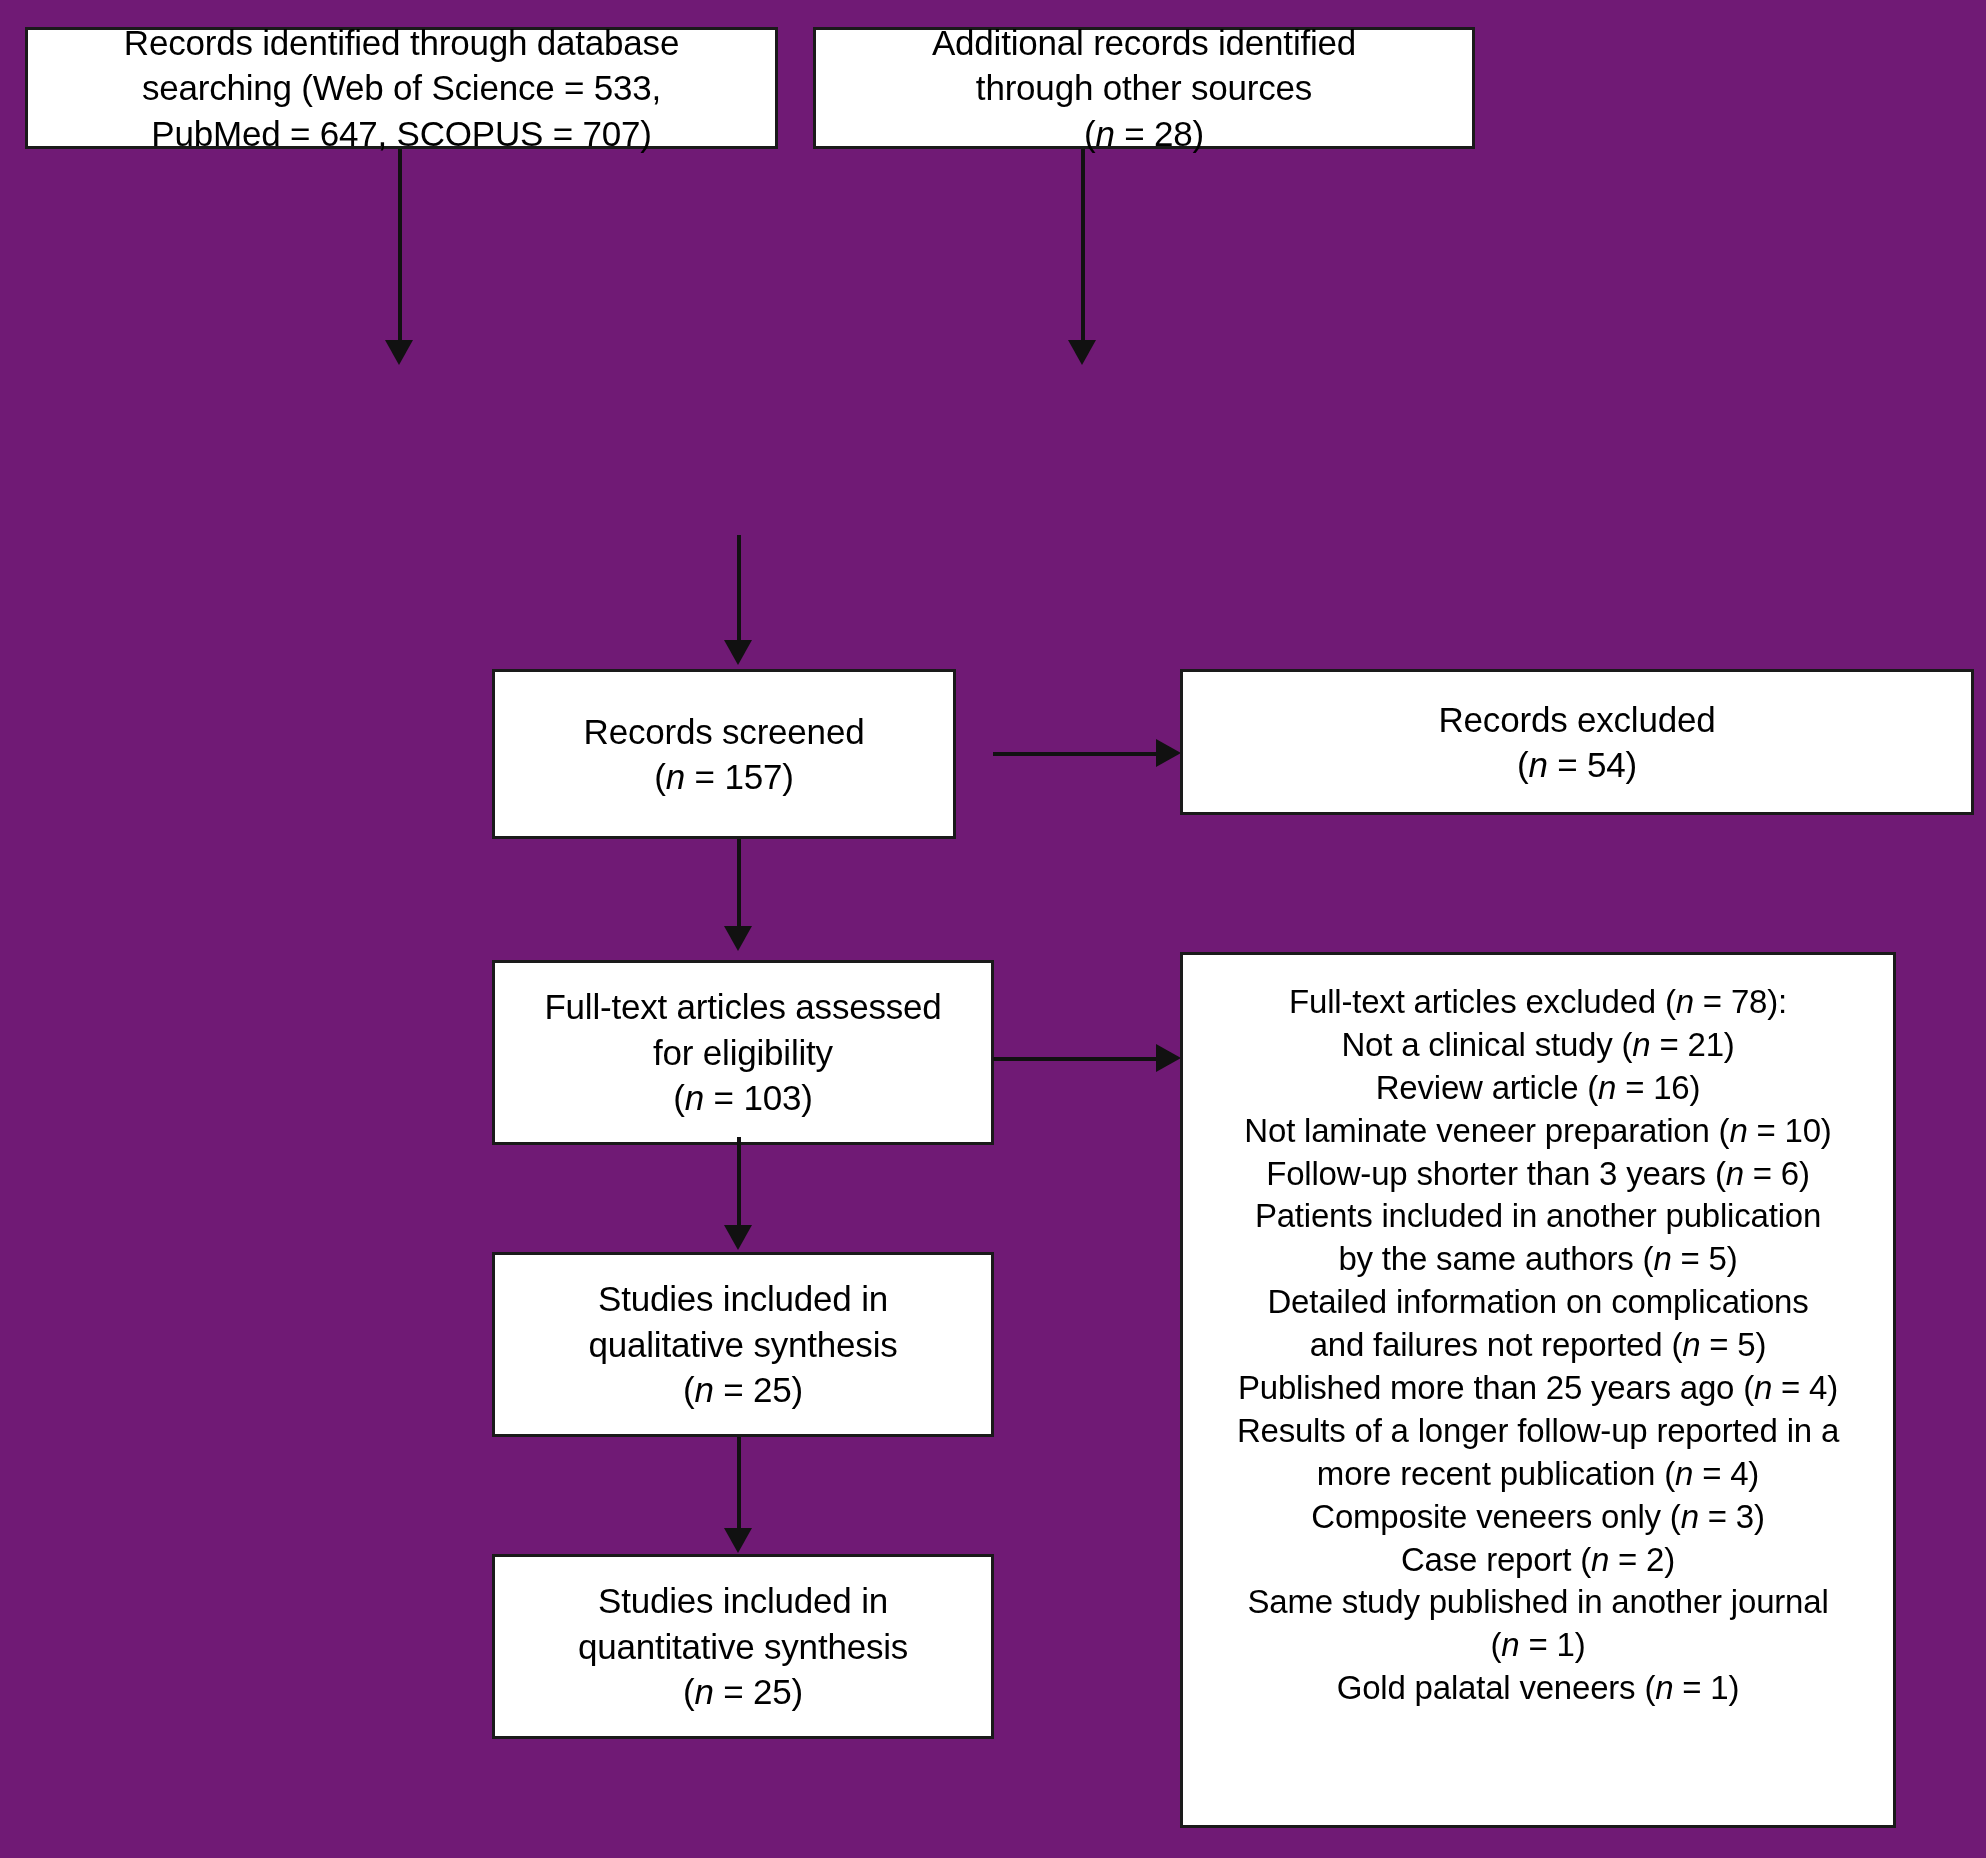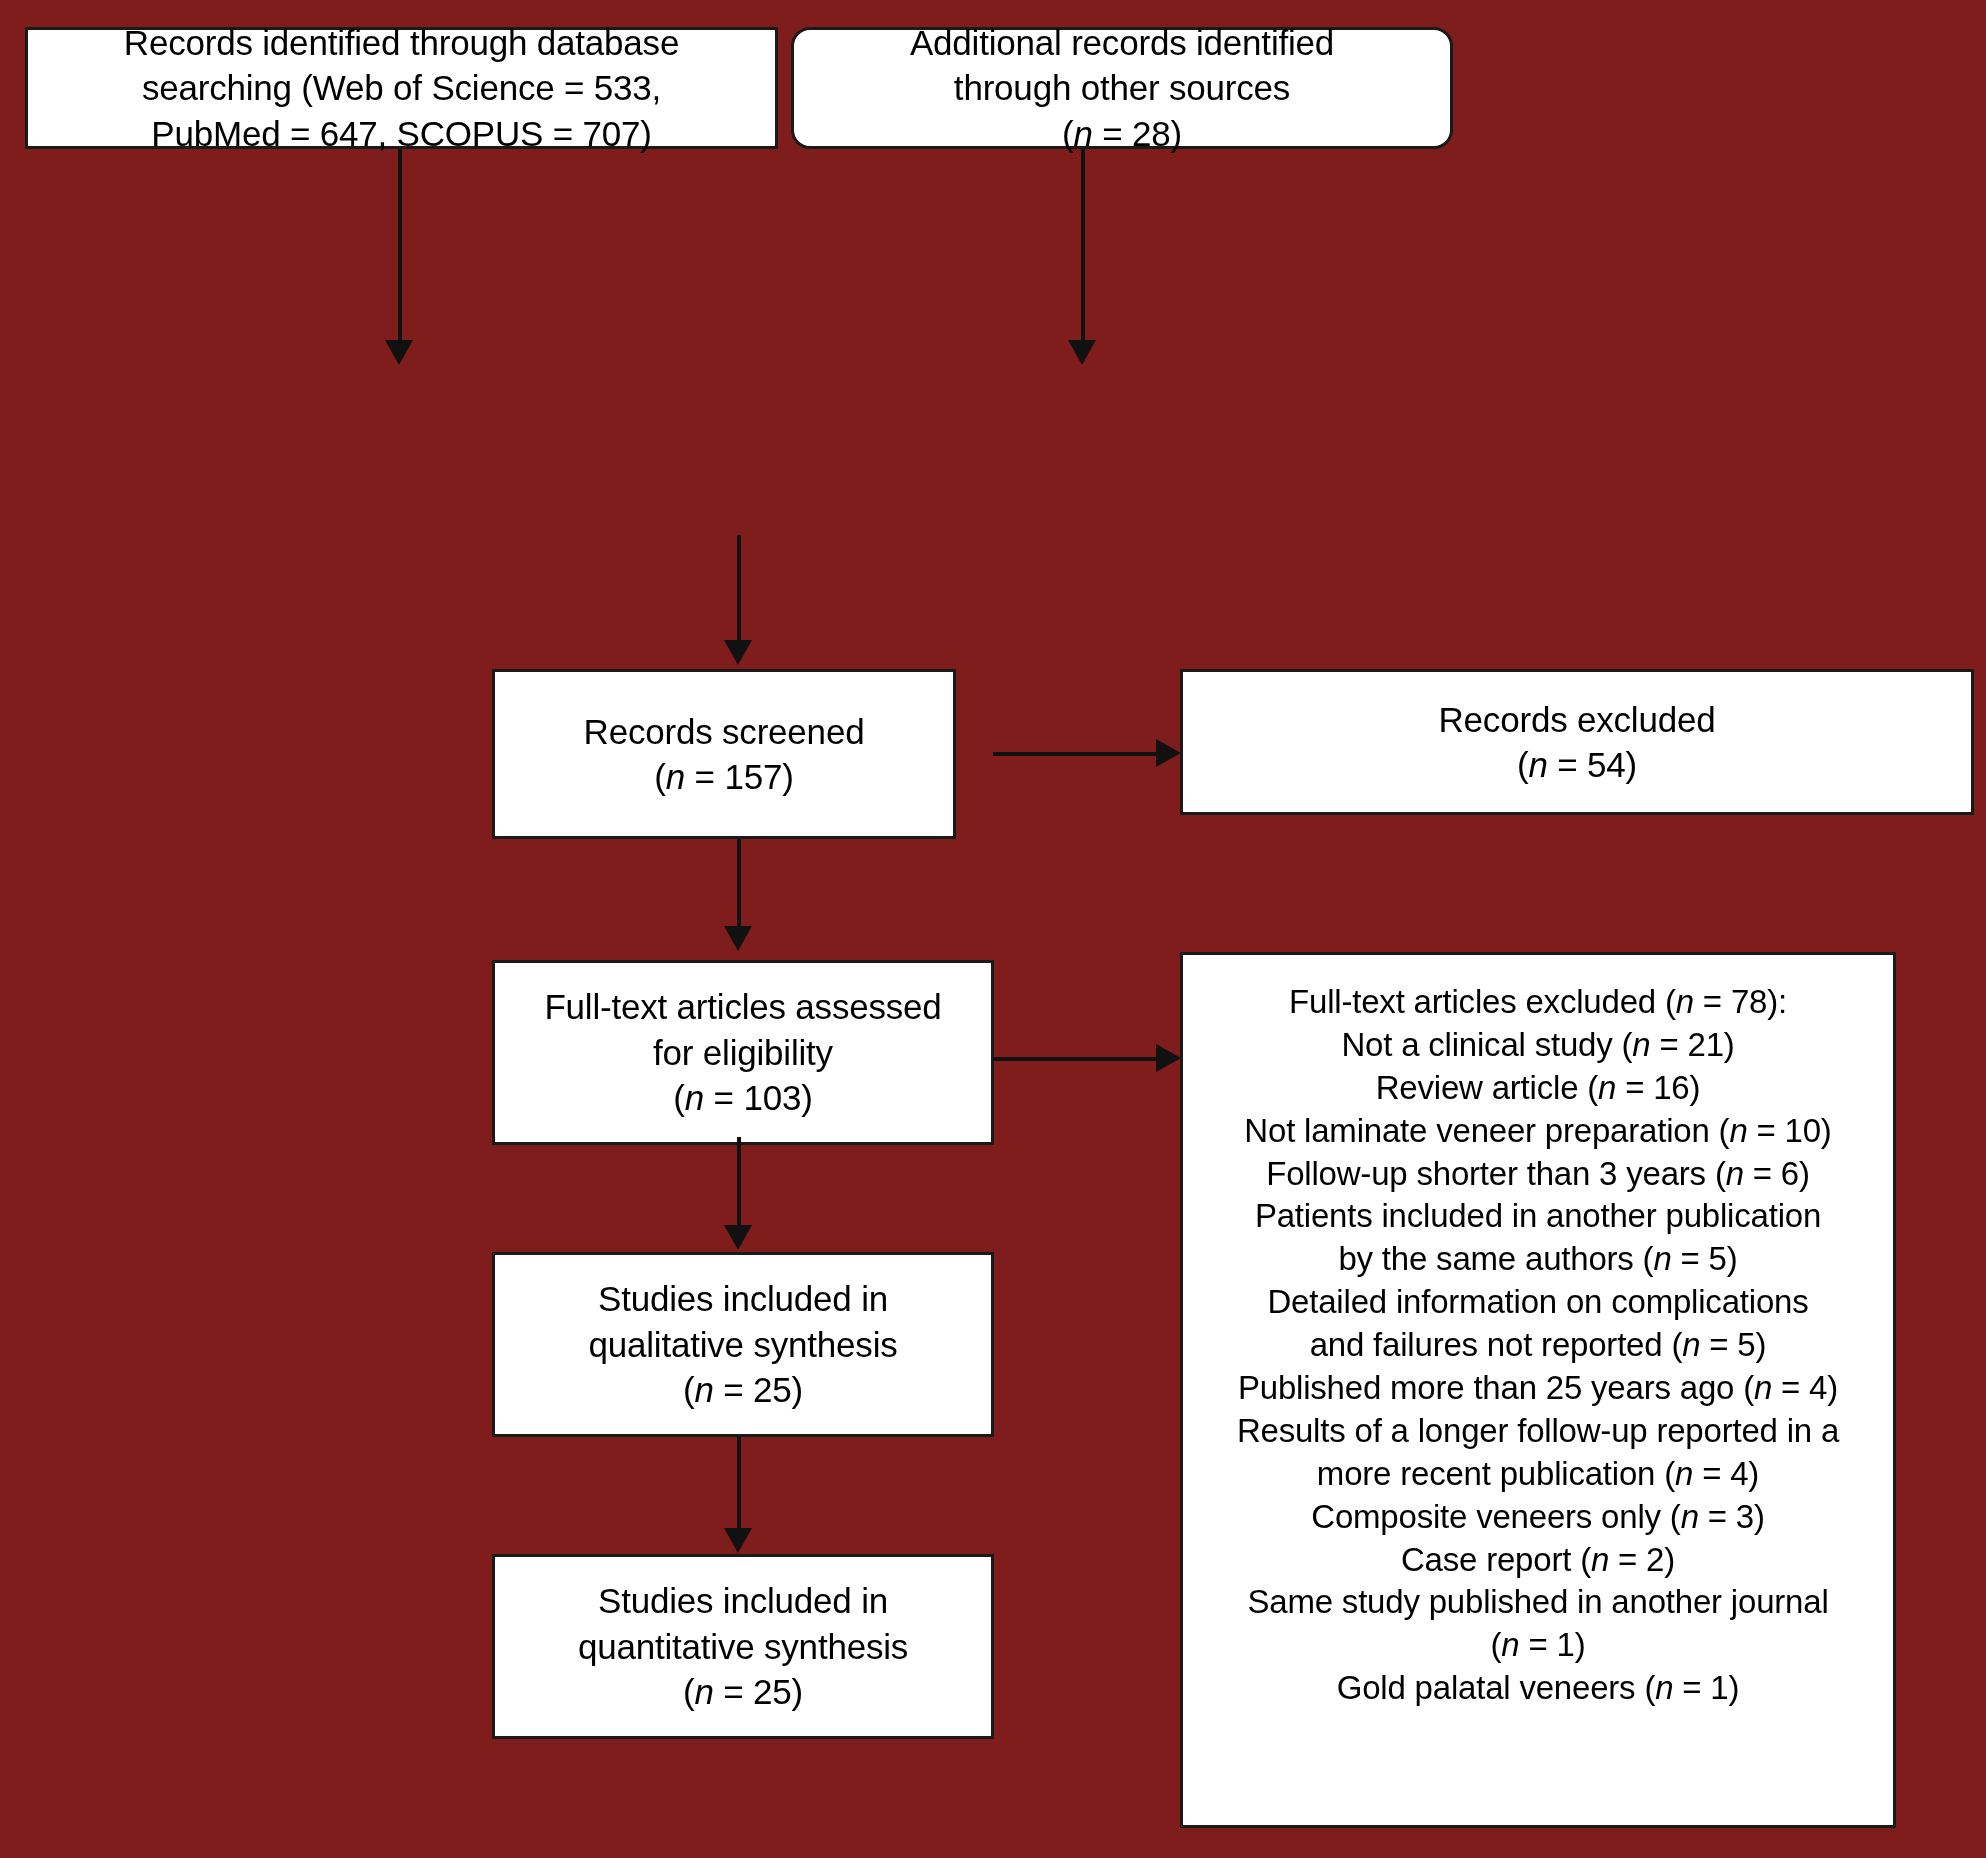--- a/index.html
+++ b/index.html
@@ -4,21 +4,21 @@
 <style>
   html, body {
     margin: 0;
     padding: 0;
     background: #ffffff;
   }
   #canvas {
     position: relative;
     width: 1986px;
     height: 1859px;
-    background: #7f1d1d;
+    background: #701a75;
     font-family: "Liberation Sans", sans-serif;
     color: #000000;
     overflow: hidden;
   }
   .node {
     position: absolute;
     box-sizing: border-box;
     border: 3.3px solid #1a1a1a;
     background: #ffffff;
     display: flex;
@@ -74,21 +74,21 @@
 <body>
 
 <div id="canvas">
 
   <div class="node" style="left:25px; top:27px; width:753px; height:122px;">
     <span class="line txt">Records identified through database</span>
     <span class="line txt">searching (Web of Science = 533,</span>
     <span class="line txt">PubMed = 647, SCOPUS = 707)</span>
   </div>
 
-  <div class="node" style="left:791px; top:27px; width:662px; height:122px;border-radius:19px;">
+  <div class="node" style="left:813px; top:27px; width:662px; height:122px;">
     <span class="line txt">Additional records identified</span>
     <span class="line txt">through other sources</span>
     <span class="line txt"><span>(</span><span class="ital">n</span><span> = 28)</span></span>
   </div>
 
   <div class="vline" style="left:398px; top:149px; height:199px;"></div>
   <div class="arrow-down" style="left:385px; top:340px;"></div>
 
   <div class="vline" style="left:1081px; top:149px; height:199px;"></div>
   <div class="arrow-down" style="left:1068px; top:340px;"></div>

